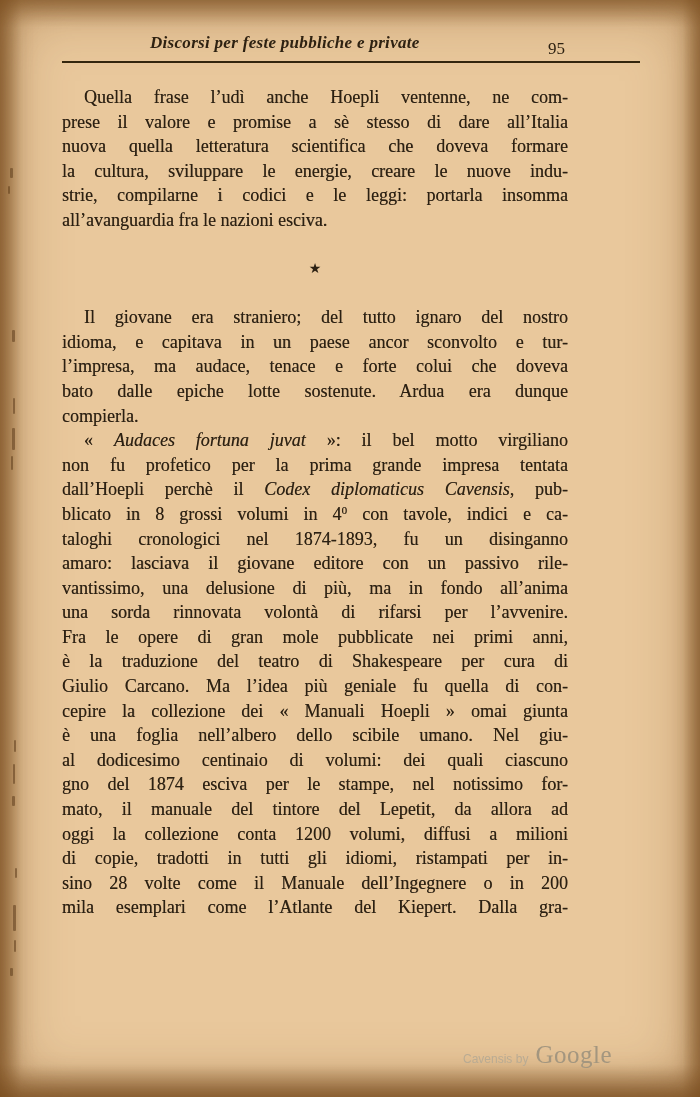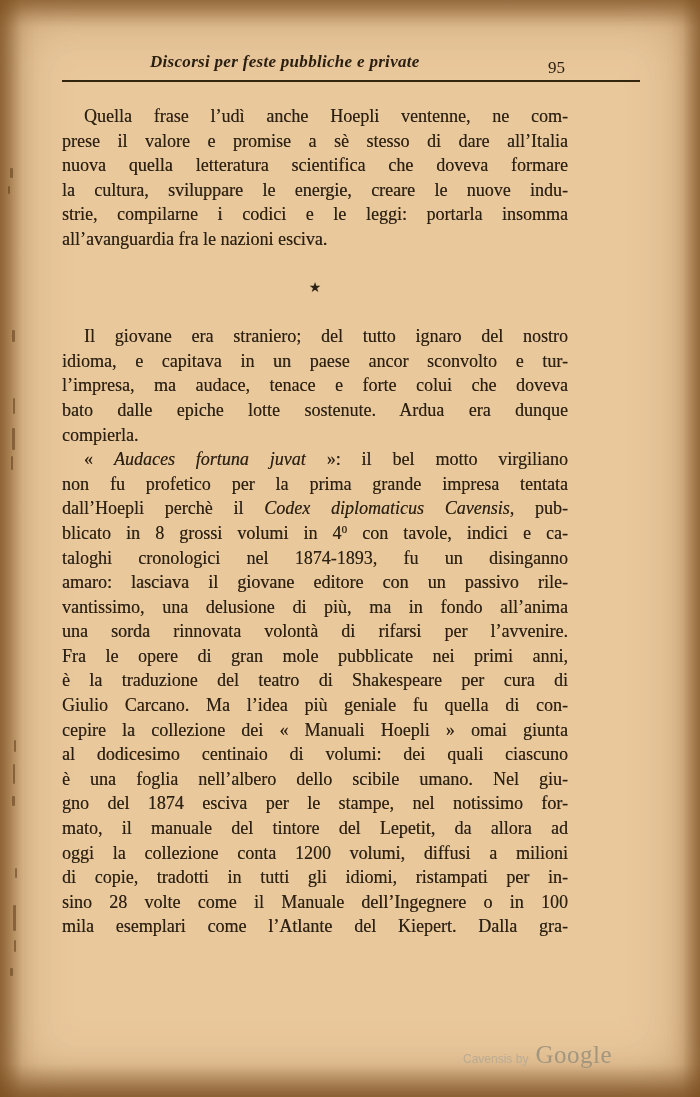--- a/index.html
+++ b/index.html
@@ -16,21 +16,21 @@
   }
   .scan::before{
     content:"";position:absolute;inset:0;pointer-events:none;z-index:5;
     box-shadow:
       inset 0 0 55px 14px rgba(125,78,28,0.35),
       inset 0 -12px 28px 2px rgba(110,68,24,0.40),
       inset 0 10px 22px rgba(115,72,26,0.28),
       inset 12px 0 24px rgba(115,72,26,0.28),
       inset -9px 0 20px rgba(115,72,26,0.22);
   }
-  .header{position:relative;margin:52px 0 0 62px;width:578px;height:24px;text-align:center;}
+  .header{position:relative;margin:33px 0 0 62px;width:578px;height:24px;text-align:center;}
   .running-title{position:absolute;left:88px;top:0;font-style:italic;font-weight:bold;font-size:17px;letter-spacing:0.3px;}
   .page-number{position:absolute;left:486px;top:6px;font-size:17px;}
   .header-rule{margin:4px 0 0 62px;width:578px;height:2px;background:#33260f;}
   .page-body{margin:22px 0 0 62px;width:506px;font-size:18px;line-height:24.6px;}
   .line{
     text-align:justify;text-align-last:justify;-moz-text-align-last:justify;
     white-space:nowrap;text-justify:inter-word;
     text-shadow:0.3px 0.2px 0 rgba(40,28,16,0.55);
   }
   .line.no-just{text-align-last:left;-moz-text-align-last:left;}
@@ -77,27 +77,27 @@
         <div class="line"><span>dall’Hoepli perchè il </span><i>Codex diplomaticus Cavensis</i><span>, pub-</span></div>
         <div class="line"><span>blicato in 8 grossi volumi in 4</span><sup>0</sup><span> con tavole, indici e ca-</span></div>
         <div class="line"><span>taloghi cronologici nel 1874-1893, fu un disinganno</span></div>
         <div class="line"><span>amaro: lasciava il giovane editore con un passivo rile-</span></div>
         <div class="line"><span>vantissimo, una delusione di più, ma in fondo all’anima</span></div>
         <div class="line"><span>una sorda rinnovata volontà di rifarsi per l’avvenire.</span></div>
         <div class="line"><span>Fra le opere di gran mole pubblicate nei primi anni,</span></div>
         <div class="line"><span>è la traduzione del teatro di Shakespeare per cura di</span></div>
         <div class="line"><span>Giulio Carcano. Ma l’idea più geniale fu quella di con-</span></div>
         <div class="line"><span>cepire la collezione dei « Manuali Hoepli » omai giunta</span></div>
+        <div class="line"><span>è una foglia nell’albero dello scibile umano. Nel giu-</span></div>
         <div class="line"><span>al dodicesimo centinaio di volumi: dei quali ciascuno</span></div>
-        <div class="line"><span>è una foglia nell’albero dello scibile umano. Nel giu-</span></div>
         <div class="line"><span>gno del 1874 esciva per le stampe, nel notissimo for-</span></div>
         <div class="line"><span>mato, il manuale del tintore del Lepetit, da allora ad</span></div>
         <div class="line"><span>oggi la collezione conta 1200 volumi, diffusi a milioni</span></div>
         <div class="line"><span>di copie, tradotti in tutti gli idiomi, ristampati per in-</span></div>
-        <div class="line"><span>sino 28 volte come il Manuale dell’Ingegnere o in 100</span></div>
+        <div class="line"><span>sino 28 volte come il Manuale dell’Ingegnere o in 200</span></div>
         <div class="line"><span>mila esemplari come l’Atlante del Kiepert. Dalla gra-</span></div>
       </div>
     </div>
 
   <div class="specks">
     <i style="left:10px;top:168px;width:3px;height:10px"></i>
     <i style="left:8px;top:186px;width:2px;height:8px"></i>
     <i style="left:12px;top:330px;width:3px;height:12px"></i>
     <i style="left:13px;top:398px;width:2px;height:16px"></i>
     <i style="left:12px;top:428px;width:3px;height:22px"></i>

